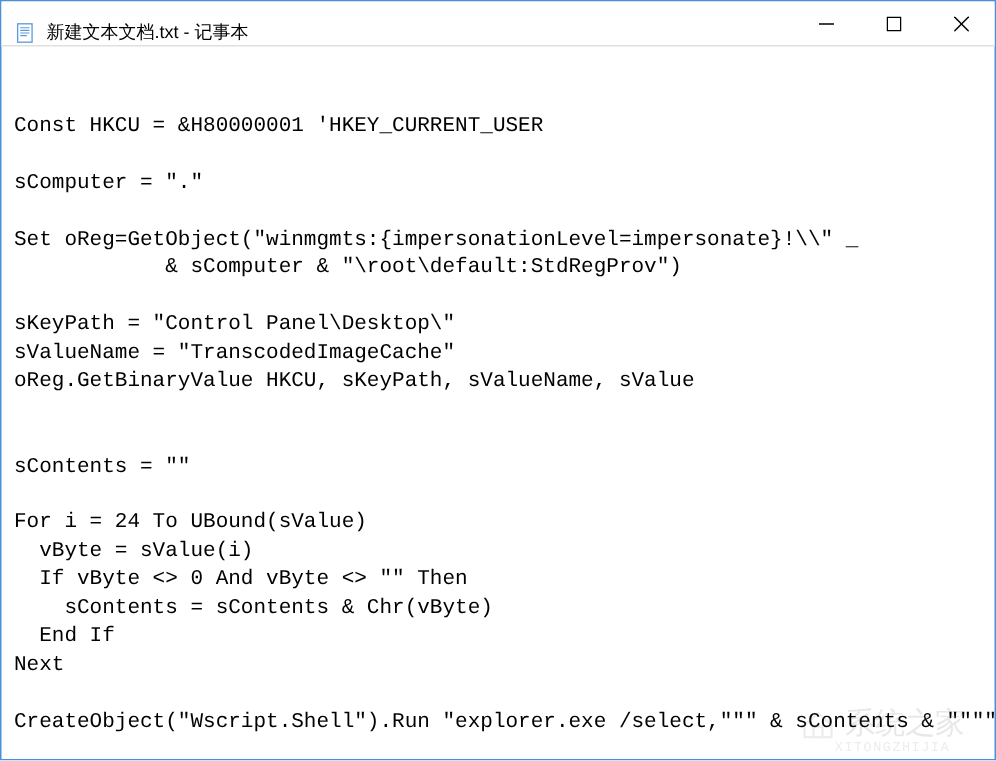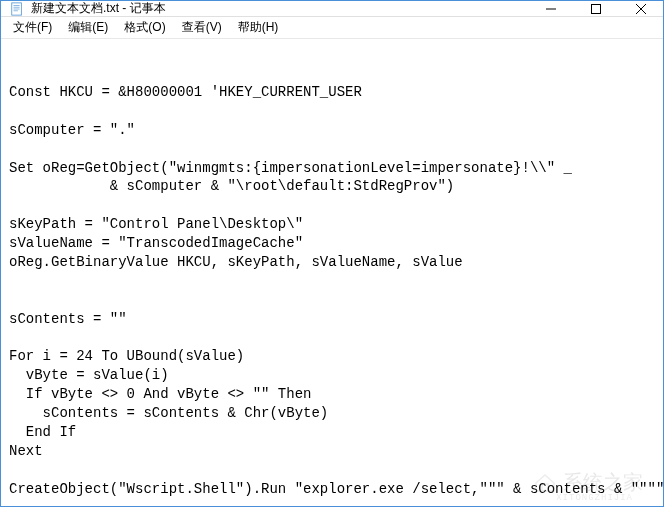--- a/index.html
+++ b/index.html
@@ -17,24 +17,24 @@
     }
     .window {
       width: 100%;
       height: 100%;
       border: 1px solid #4a90d9;
       display: flex;
       flex-direction: column;
       background: #fff;
     }
     .titlebar {
-      height: 16px;
+      height: 30px;
       background: #fff;
       display: flex;
-      align-items: center;
+      align-items: flex-end;
       padding-left: 8px;
       border-bottom: 1px solid #e0e0e0;
     }
     .titlebar-icon {
       width: 16px;
       height: 16px;
       margin-right: 6px;
       display: flex;
       align-items: center;
       justify-content: center;
@@ -138,27 +138,20 @@
       </div>
       <div class="win-btn close">
         <svg width="10" height="10" viewBox="0 0 10 10">
             <line x1="0" y1="0" x2="10" y2="10" stroke="#000" stroke-width="1"></line>
             <line x1="10" y1="0" x2="0" y2="10" stroke="#000" stroke-width="1"></line>
           </svg>
       </div>
     </div>
   </div>
 
-  <div class="menubar">
-    <div class="menu-item">文件(F)</div>
-    <div class="menu-item">编辑(E)</div>
-    <div class="menu-item">格式(O)</div>
-    <div class="menu-item">查看(V)</div>
-    <div class="menu-item">帮助(H)</div>
-  </div>
 
   <div class="content"><span>Const HKCU = &amp;H80000001 'HKEY_CURRENT_USER
 
 sComputer = "."
 
 Set oReg=GetObject("winmgmts:{impersonationLevel=impersonate}!\\" _
             &amp; sComputer &amp; "\root\default:StdRegProv")
 
 sKeyPath = "Control Panel\Desktop\"
 sValueName = "TranscodedImageCache"

